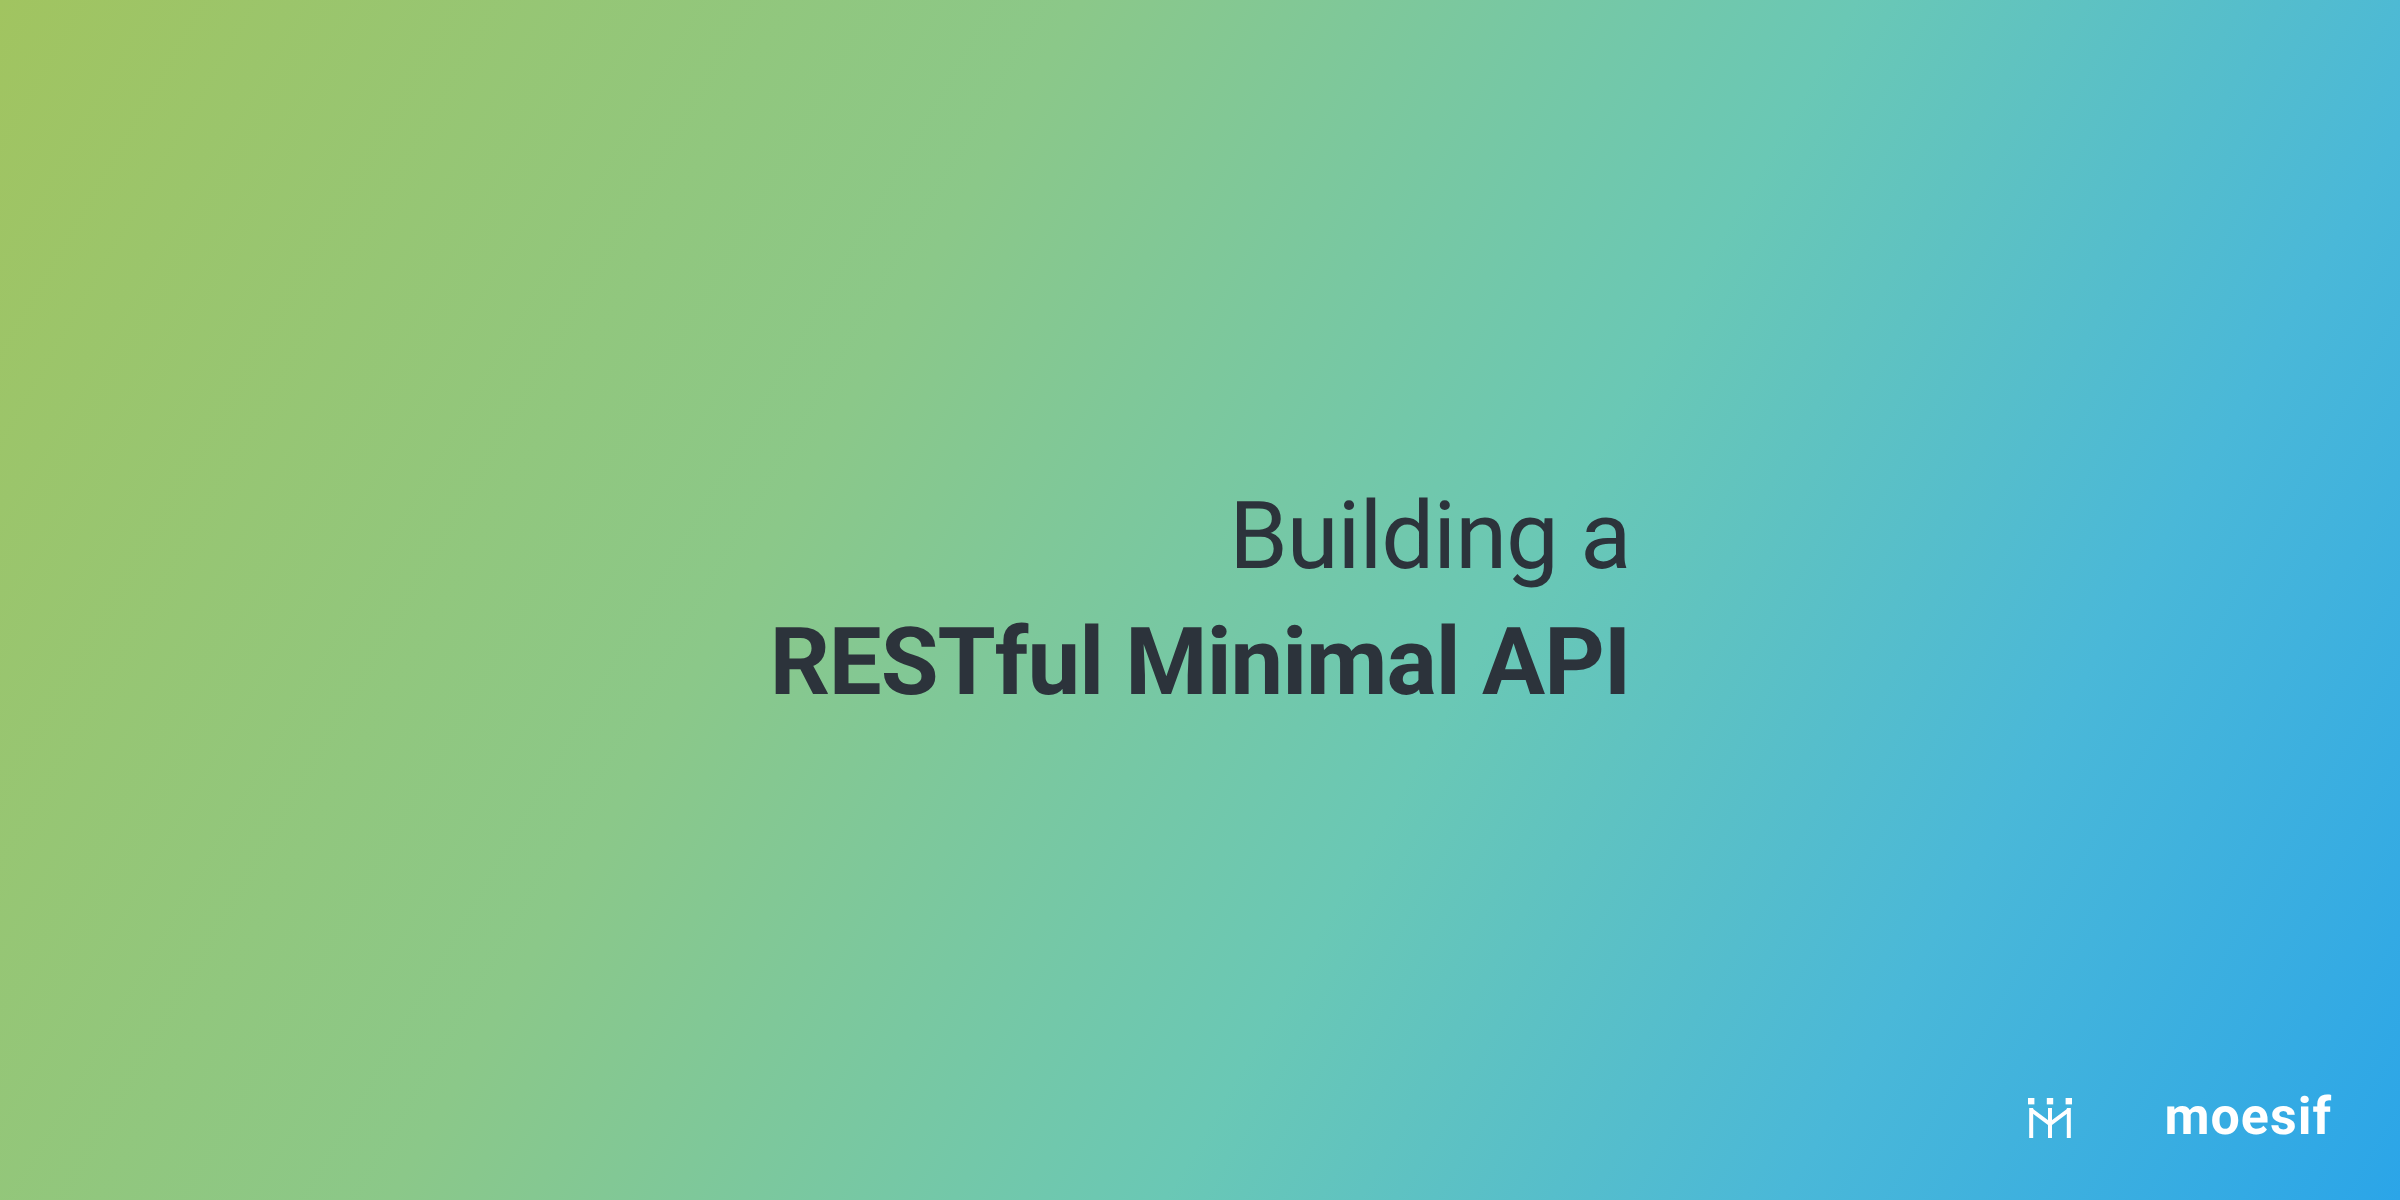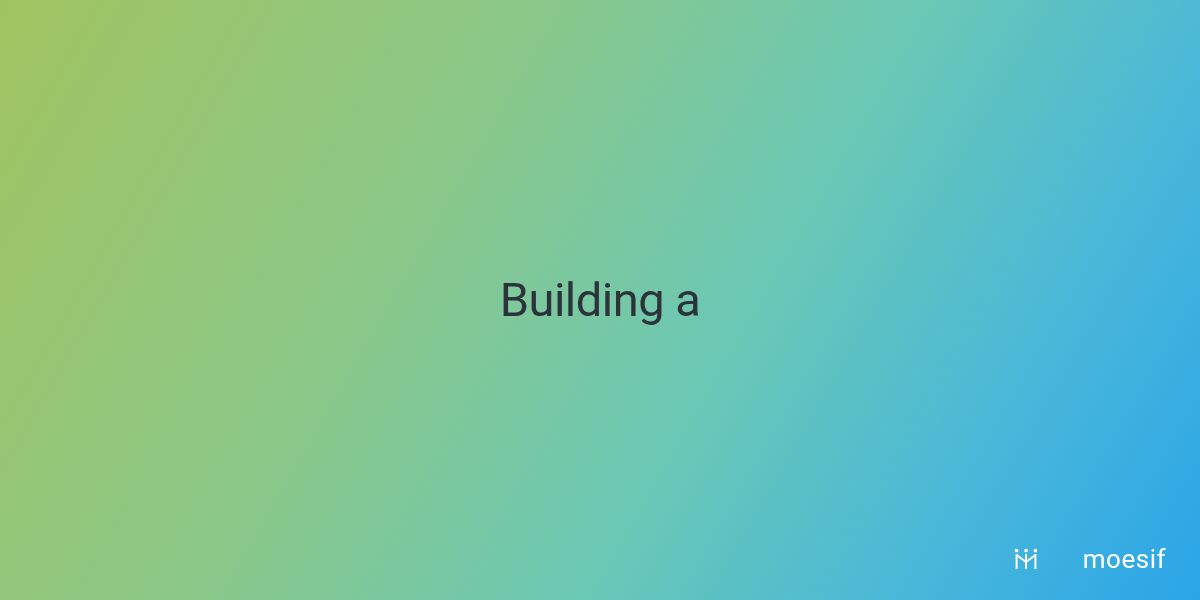--- a/index.html
+++ b/index.html
@@ -40,31 +40,32 @@
     }
     .brand-logo {
       width: 30px;
       height: 30px;
       display: flex;
       align-items: center;
       justify-content: center;
     }
     .brand-name {
       font-size: 26px;
-      font-weight: 400;
+      font-weight: 700;
       letter-spacing: 0.5px;
       color: #ffffff;
       margin-left: 32px;
     }
   </style>
 </head>
 <body>
 
 <div class="hero-text">
   <div>Building a</div>
+  <div class="line-bold">RESTful Minimal API</div>
 </div>
 
 <div class="brand">
   <span class="brand-logo">
     <svg width="30" height="30" viewBox="0 0 30 30" fill="none">
       <rect x="4" y="5" width="3.2" height="3.2" fill="#ffffff"></rect>
       <rect x="13.4" y="5" width="3.2" height="3.2" fill="#ffffff"></rect>
       <rect x="22.8" y="5" width="3.2" height="3.2" fill="#ffffff"></rect>
       <rect x="4.6" y="10" width="2" height="15" fill="#ffffff"></rect>
       <rect x="14" y="10" width="2" height="15" fill="#ffffff"></rect>

